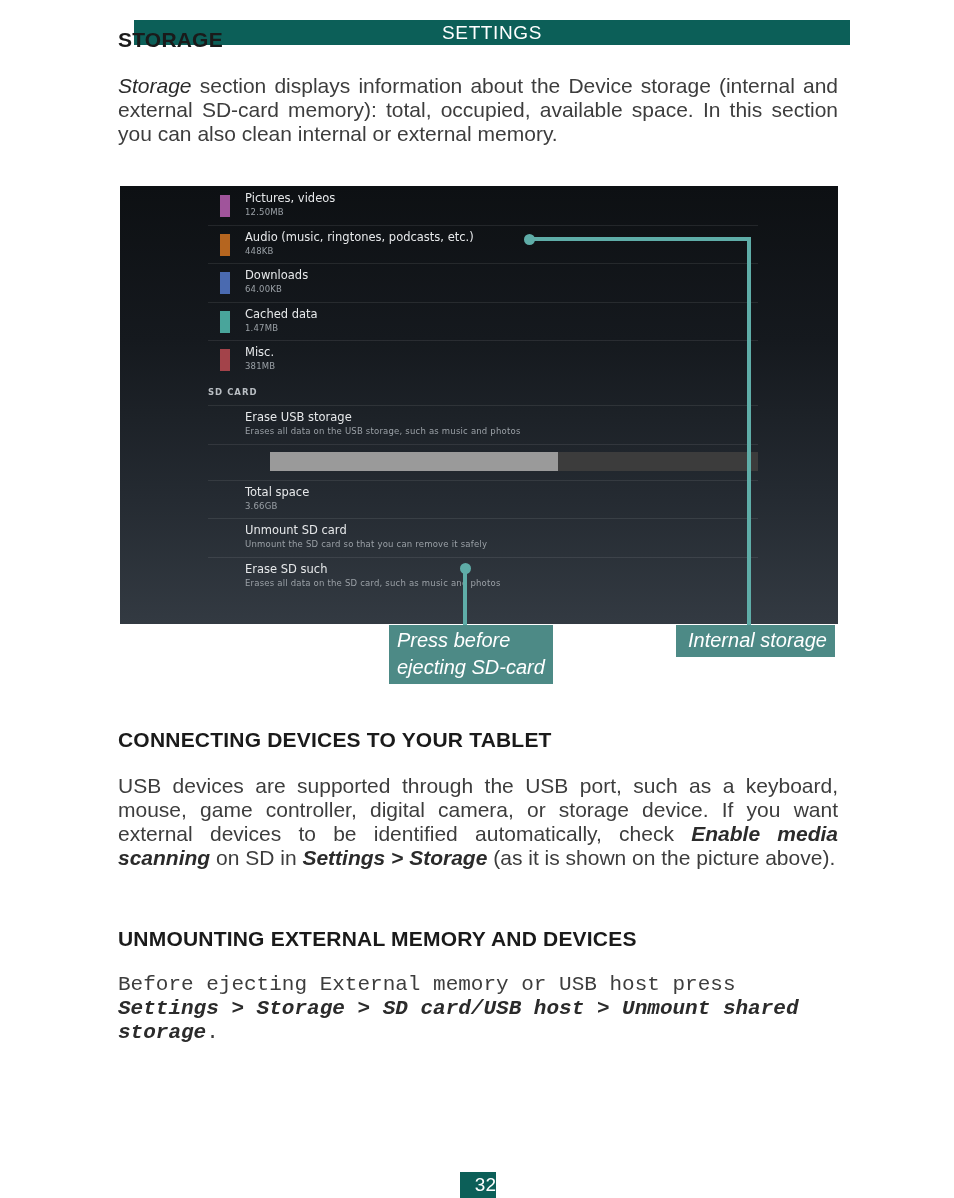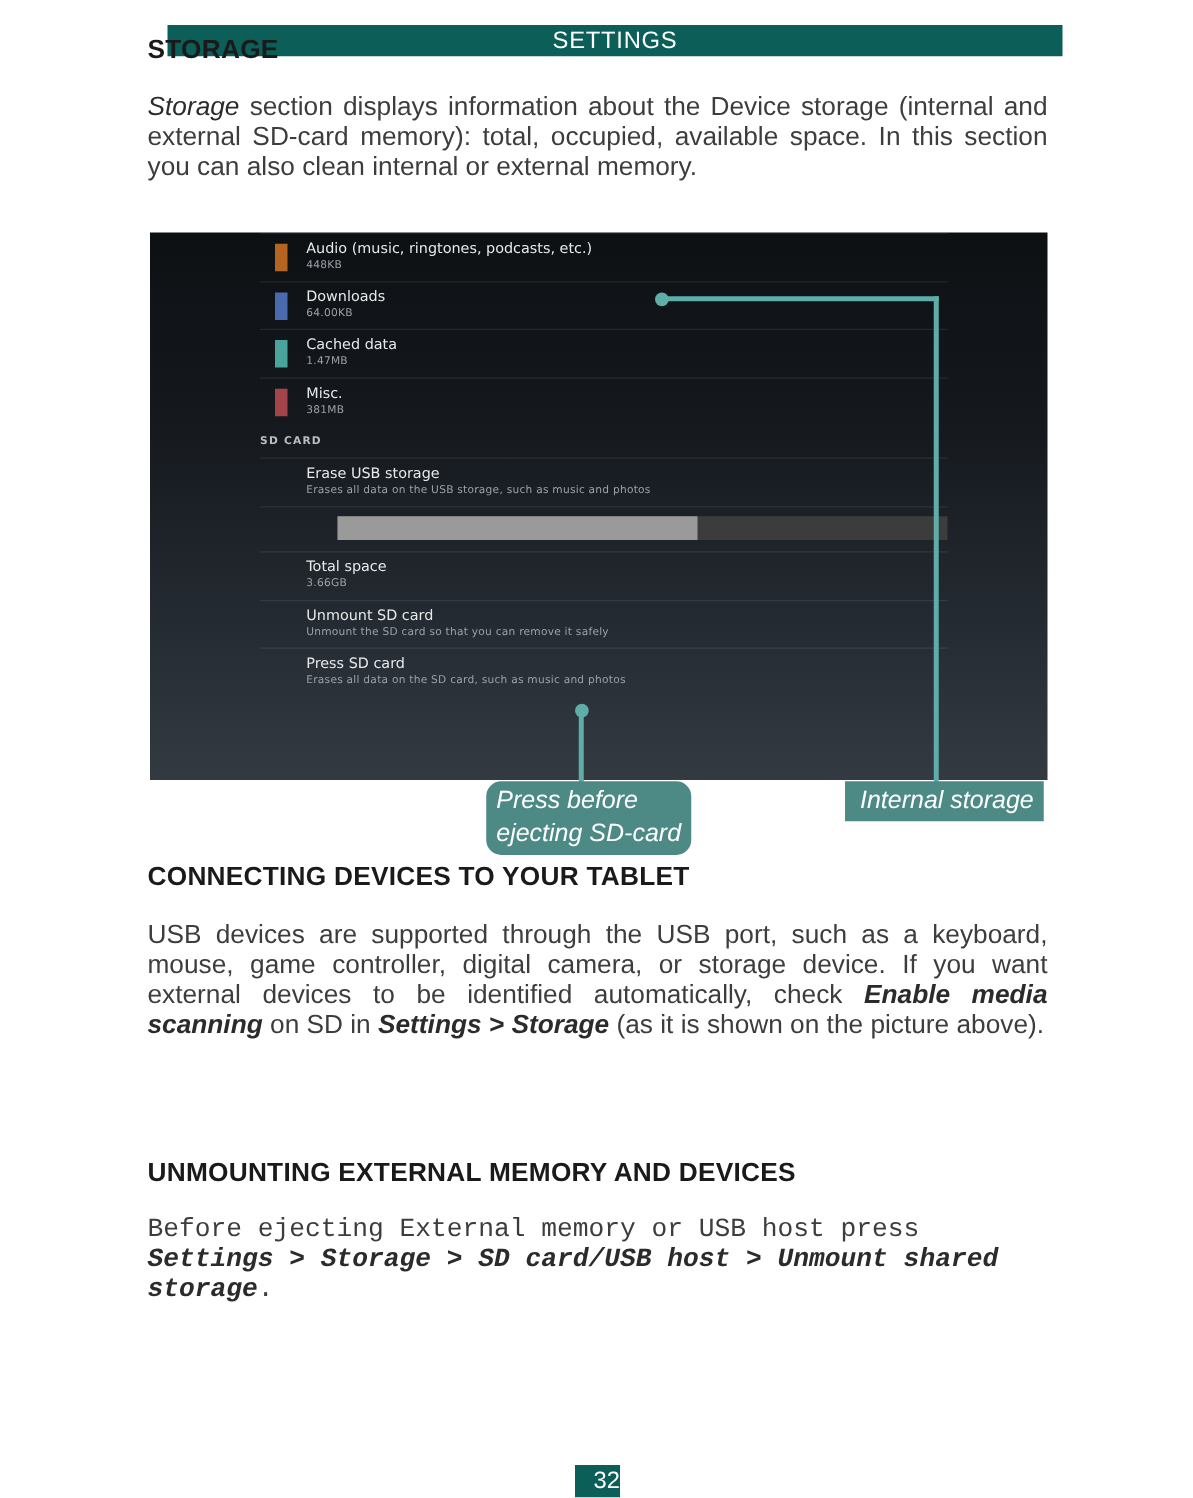--- a/index.html
+++ b/index.html
@@ -181,20 +181,25 @@
   <span>SETTINGS</span>
 </div>
 
 <div class="col" style="top:28px;">
   <h2 class="section-head tight">STORAGE</h2>
   <p class="para"><i class="plain">Storage</i> section displays information about the Device storage (internal and external SD-card memory): total, occupied, available space. In this section you can also clean internal or external memory.</p>
 </div>
 
 <div class="shot">
   <div class="rows">
+      <div class="row nodiv">
+        <div class="chip" style="background: rgb(160, 84, 155);"></div>
+        <div class="rtitle">Pictures, videos</div>
+        <div class="rsub">12.50MB</div>
+      </div>
       <div class="row">
         <div class="divider"></div>
         <div class="chip" style="background: rgb(181, 101, 31);"></div>
         <div class="rtitle">Audio (music, ringtones, podcasts, etc.)</div>
         <div class="rsub">448KB</div>
       </div>
       <div class="row">
         <div class="divider"></div>
         <div class="chip" style="background: rgb(74, 106, 176);"></div>
         <div class="rtitle">Downloads</div>
@@ -231,38 +236,38 @@
         <div class="rtitle">Total space</div>
         <div class="rsub">3.66GB</div>
       </div>
       <div class="row">
         <div class="divider"></div>
         <div class="rtitle">Unmount SD card</div>
         <div class="rsub">Unmount the SD card so that you can remove it safely</div>
       </div>
       <div class="row">
         <div class="divider"></div>
-        <div class="rtitle">Press SD card</div>
+        <div class="rtitle">Erase SD such</div>
         <div class="rsub">Erases all data on the SD card, such as music and photos</div>
       </div>
     </div>
 </div>
 
 <div class="dot" style="left:524px; top:234px;"></div>
 <div class="leader" style="left:529px; top:237px; width:222px; height:4px;"></div>
 <div class="leader" style="left:747px; top:237px; width:4px;  height:392px;"></div>
 
 <div class="dot" style="left:460px; top:563px;"></div>
 <div class="leader" style="left:463px; top:568px; width:4px; height:62px;"></div>
 
 <div class="callout" style="left:676px; top:625px;padding-left:12px;">Internal storage</div>
-<div class="callout" style="left:389px; top:625px;border-radius:12px;">Press before
+<div class="callout" style="left:389px; top:625px;">Press before
 ejecting SD-card</div>
 
-<div class="col" style="top:690px;">
+<div class="col" style="top:728px;">
   <h2 class="section-head">CONNECTING DEVICES TO YOUR TABLET</h2>
   <p class="para">USB devices are supported through the USB port, such as a keyboard, mouse, game controller, digital camera, or storage device. If you want external devices to be identified automatically, check <i>Enable media scanning</i> on SD in <i>Settings &gt; Storage</i> (as it is shown on the picture above).</p>
 </div>
 
 <div class="col" style="top:927px;">
   <h2 class="section-head">UNMOUNTING EXTERNAL MEMORY AND DEVICES</h2>
   <p class="para last">Before ejecting External memory or USB host press <i>Settings &gt; Storage &gt; SD card/USB host &gt; Unmount shared storage</i>.</p>
 </div>
 
 <div class="pageno">

